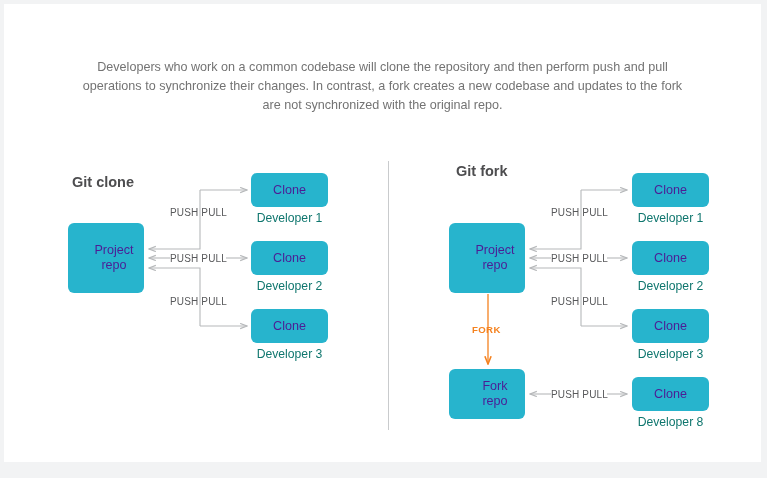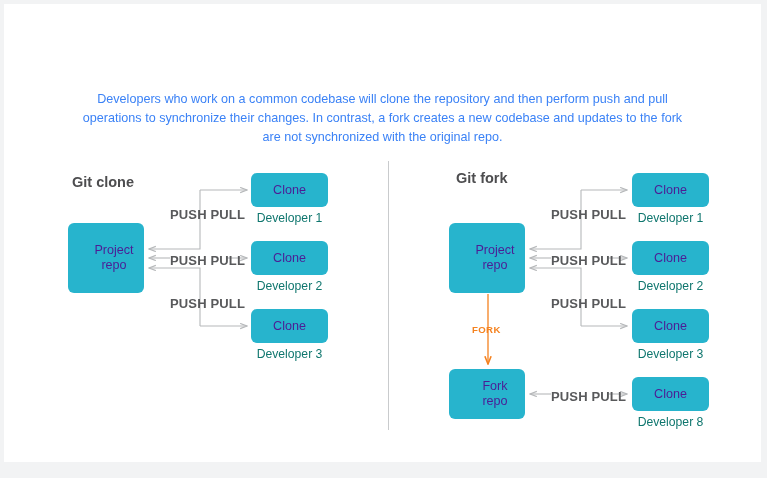--- a/index.html
+++ b/index.html
@@ -30,26 +30,26 @@
     width: 757px;
     text-align: center;
     font-size: 35px;
     font-weight: bold;
     color: #4d4d4f;
     letter-spacing: -0.4px;
   }
   #subtitle {
     position: absolute;
     left: 78px;
-    top: 86px;
+    top: 54px;
     width: 601px;
     text-align: center;
     font-size: 12.6px;
     line-height: 19px;
-    color: #3b82f6;
+    color: #737373;
   }
   
   #divider {
     position: absolute;
     left: 384px;
     top: 157px;
     width: 1px;
     height: 269px;
     background: #c9cbcd;
   }
@@ -87,22 +87,22 @@
     position: absolute;
     width: 77px;
     text-align: center;
     font-size: 12.2px;
     color: #0f766e;
     white-space: nowrap;
   }
   
   .pp-label {
     position: absolute;
-    font-size: 13px;
-    font-weight: bold;
+    font-size: 10px;
+    font-weight: normal;
     color: #58595b;
     letter-spacing: 0.15px;
     white-space: nowrap;
   }
   .fork-label {
     position: absolute;
     font-size: 9.6px;
     font-weight: bold;
     color: #f5821f;
     letter-spacing: 0.4px;
@@ -185,21 +185,21 @@
   <div class="pp-label" style="left:166px; top:203px;">PUSH PULL</div>
 
   <div class="box clone" style="left:247px; top:237px;">Clone</div>
   <div class="dev-label" style="left:247px; top:275px;">Developer 2</div>
   <div class="pp-label" style="left:166px; top:249px;">PUSH PULL</div>
 
   <div class="box clone" style="left:247px; top:305px;">Clone</div>
   <div class="dev-label" style="left:247px; top:343px;">Developer 3</div>
   <div class="pp-label" style="left:166px; top:292px;">PUSH PULL</div>
 
-  <div class="panel-title" style="left:452px; top:166px;">Git fork</div>
+  <div class="panel-title" style="left:452px; top:159px;">Git fork</div>
 
   <div class="box repo" style="left:445px; top:219px;">
     <span>
       <span>Project</span><br>
       <span>repo</span>
     </span>
   </div>
 
   <div class="box repo" style="left:445px; top:365px; height:50px;">
     <span>

